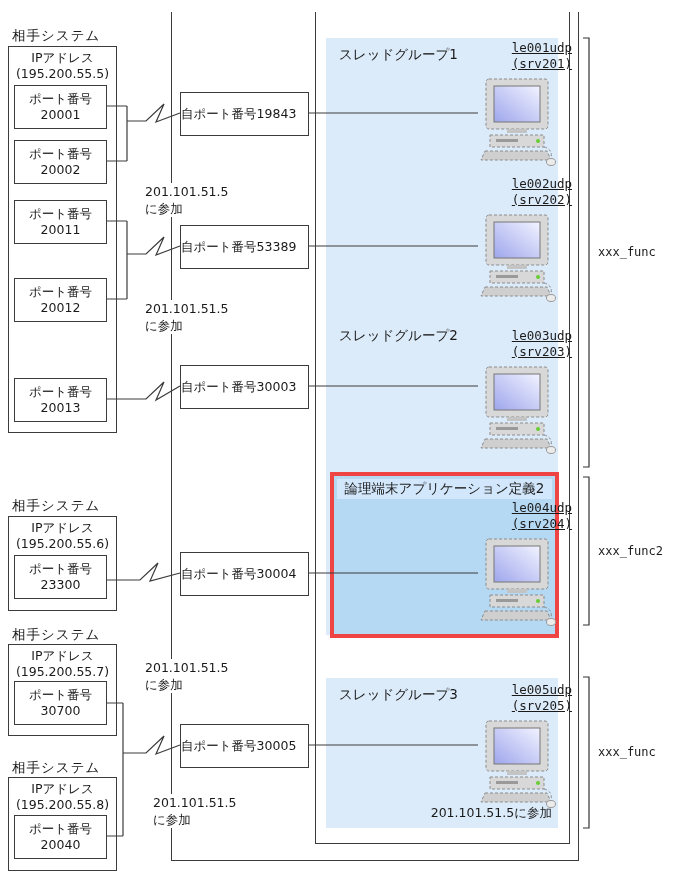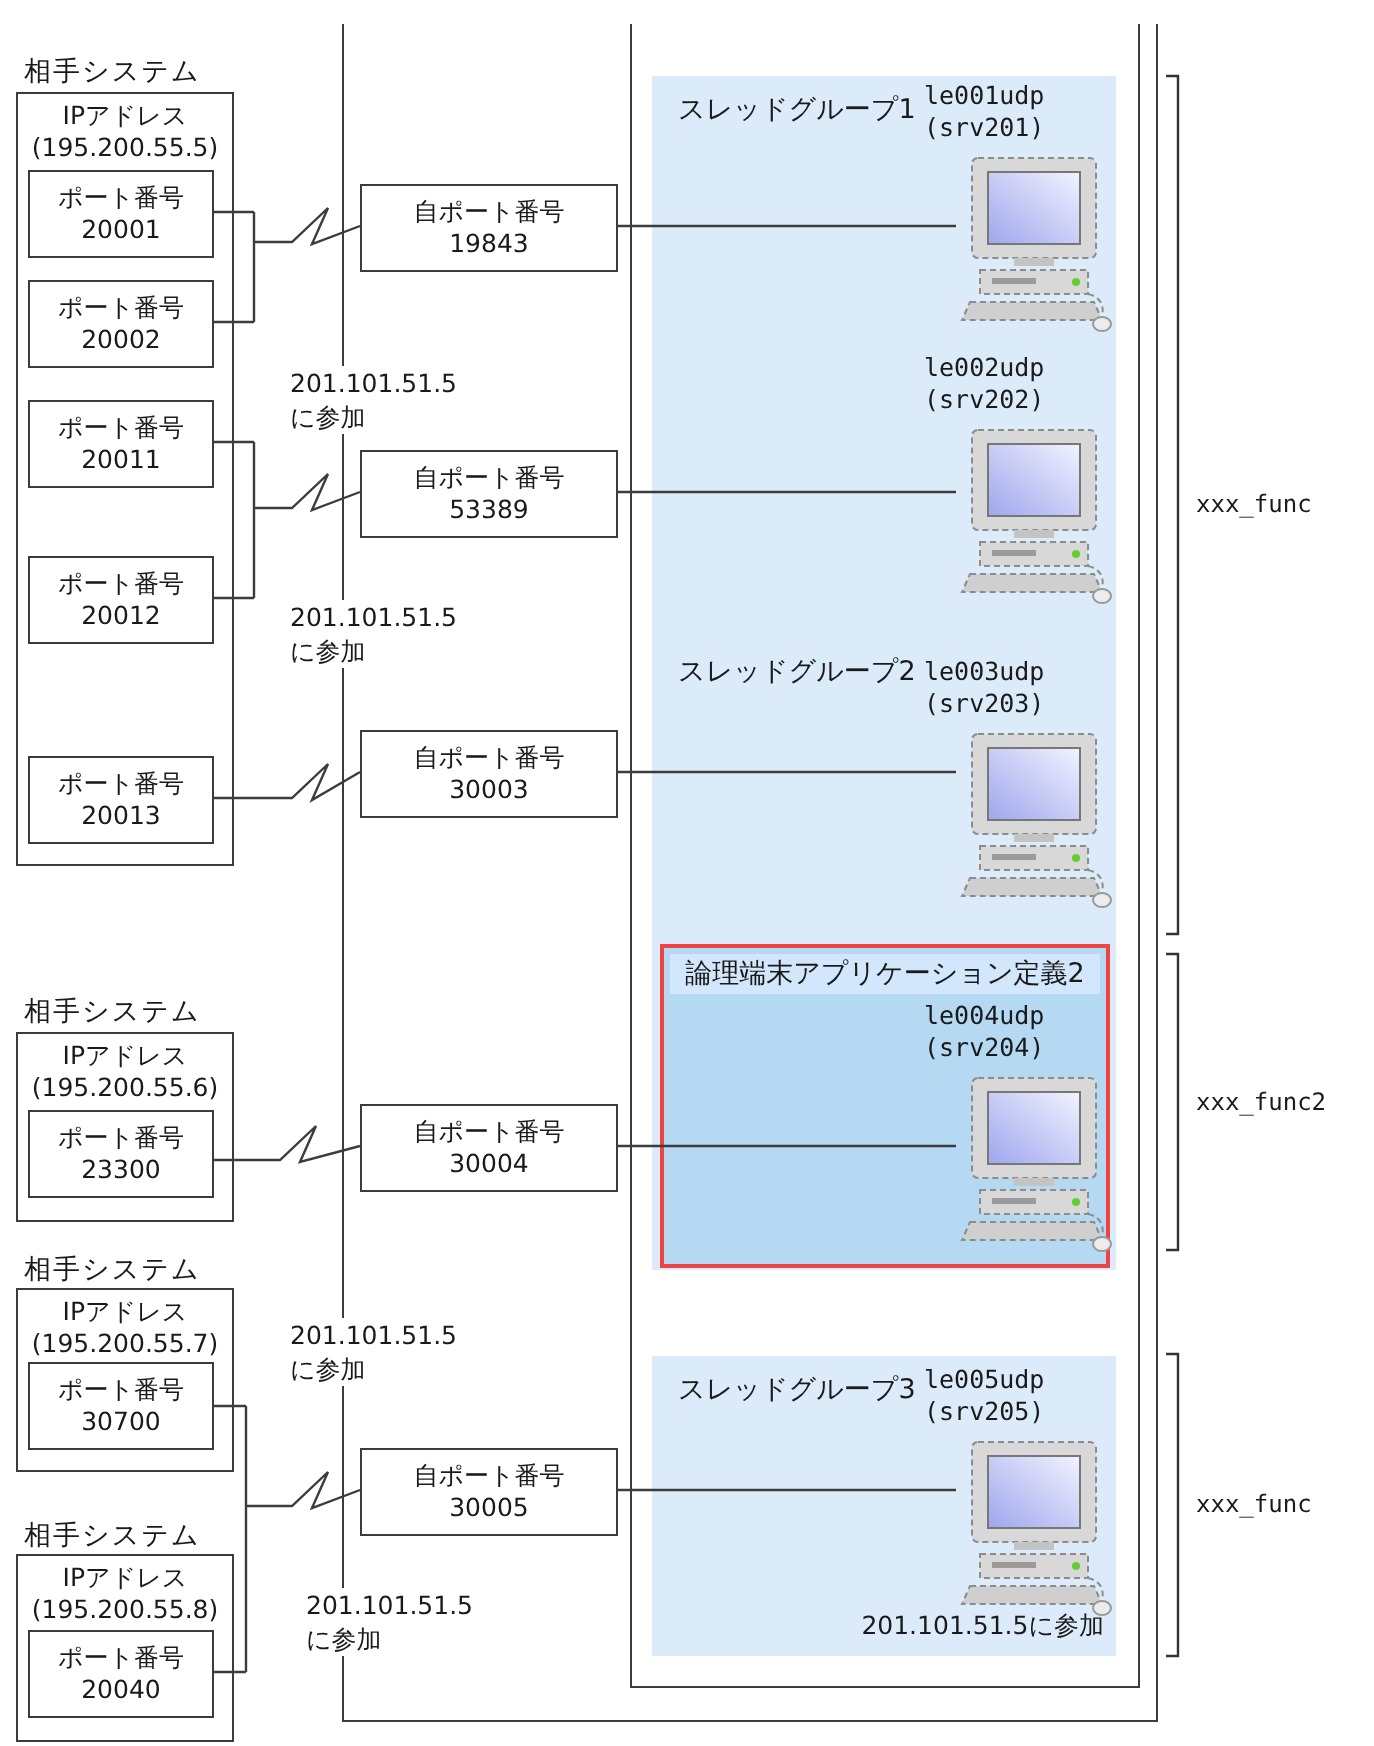--- a/index.html
+++ b/index.html
@@ -9,39 +9,39 @@
     overflow:hidden;
   }
   
   .tall{position:absolute;border:1px solid var(--line);border-top:none;background:transparent;z-index:0;}
   
   .panel{position:absolute;left:326px;width:232px;background:var(--panel-bg);z-index:1;}
   .panel-title{position:absolute;left:13px;top:8px;font-size:13.5px;white-space:nowrap;}
   .join-note{position:absolute;right:6px;bottom:6px;font-size:12.5px;white-space:nowrap;}
   
   .app-def{position:absolute;left:330px;top:472px;width:221px;height:158px;
-    background:var(--app-def-bg);border:2px solid #ef4444;z-index:2;}
+    background:var(--app-def-bg);border:4px solid #ef4444;z-index:2;}
   .app-def-title{margin:3px;background:var(--app-def-title-bg);text-align:center;
     font-size:13.5px;padding:1px 0;white-space:nowrap;}
   
   .sys-title{position:absolute;font-size:13.5px;letter-spacing:1px;white-space:nowrap;z-index:2;}
   .sys-box{position:absolute;left:8px;width:107px;border:1px solid var(--line);
     background:#fff;text-align:center;padding-top:3px;font-size:12.5px;line-height:1.25;z-index:2;}
   .port-box{position:absolute;left:14px;width:91px;height:42px;border:1px solid var(--line);
     background:#fff;display:flex;flex-direction:column;align-items:center;justify-content:center;
     font-size:12.5px;line-height:1.3;z-index:4;}
   .lport-box{position:absolute;left:180px;width:127px;height:42px;border:1px solid var(--line);
-    background:#fff;display:flex;flex-direction:column;align-items:center;justify-content:center;
+    background:#fff;display:flex;flex-direction:row;align-items:center;
     font-size:12.5px;line-height:1.3;z-index:4;}
   
   .annot{position:absolute;left:120px;background:#fff;z-index:6;font-size:12.5px;
     line-height:17px;padding:0 3px 0 0;white-space:nowrap;}
   .annot span{display:block;margin-left:25px;}
   
-  .server{position:absolute;left:462px;width:110px;text-align:left;z-index:5;}
+  .server{position:absolute;left:462px;width:110px;text-align:right;z-index:5;text-decoration:underline;}
   .server-name{font-family:"DejaVu Sans Mono",monospace;font-size:12.5px;line-height:16px;white-space:nowrap;}
   .server svg{display:block;margin:6px auto 0 auto;}
   .bracket-label{position:absolute;left:598px;font-family:"DejaVu Sans Mono",monospace;
     font-size:12px;z-index:2;white-space:nowrap;}
   svg.overlay{position:absolute;left:0;top:0;z-index:3;pointer-events:none;}
   .hidden-defs{position:absolute;width:0;height:0;overflow:hidden;}
 </style>
 </head>
 <body>
 

